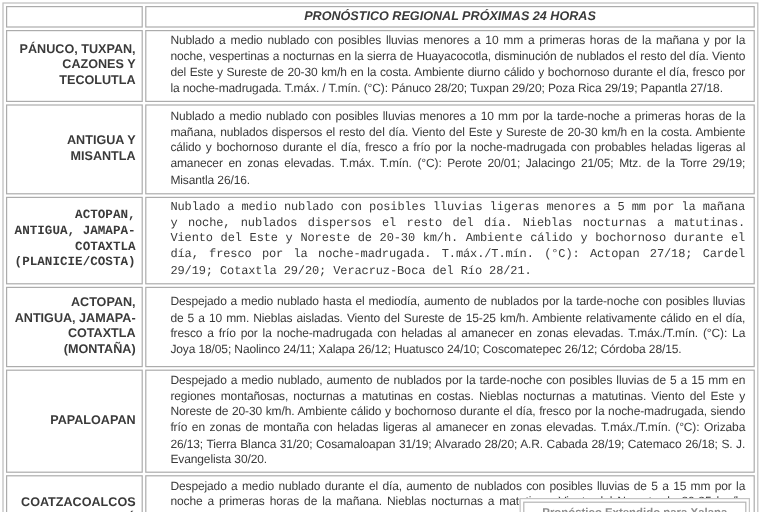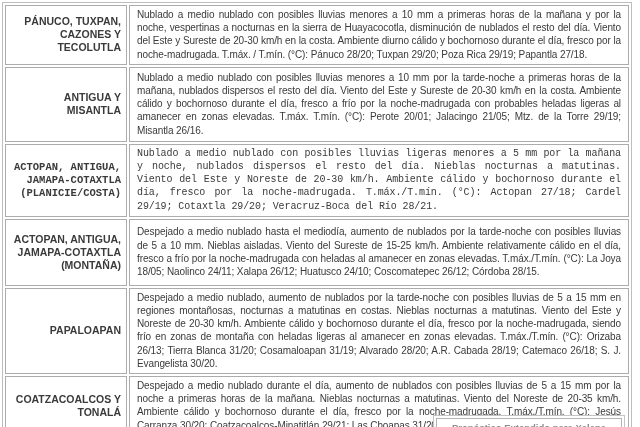--- a/index.html
+++ b/index.html
@@ -48,21 +48,21 @@
     font-weight: bold;
     font-size: 10.5px;
     line-height: 13px;
     padding: 2px 5px;
   }
   td.forecast-cell {
     text-align: justify;
     font-size: 10px;
     line-height: 13.2px;
     letter-spacing: -0.1px;
-    padding: 2px 7px 3px 7px;
+    padding: 2px 7px 3px 20px;
     vertical-align: top;
   }
   tr.r1 td { height: 52px; }
   tr.r2 td { height: 68px; }
   tr.r3 td { height: 55px; font-family: Liberation Mono, monospace; }
   tr.r4 td { height: 60px; }
   tr.r5 td { height: 77px; margin-top: 44px; }
   tr.r6 td { height: 48px; }
 
   .ext-box {
@@ -85,20 +85,24 @@
     color: #8c8c8c;
     padding-top: 3px;
     box-sizing: border-box;
   }
 </style>
 </head>
 <body>
 
 <table class="bulletin">
   <tbody>
+    <tr class="hdr">
+      <td class="corner-cell"></td>
+      <td class="title-cell">PRONÓSTICO REGIONAL PRÓXIMAS 24 HORAS</td>
+    </tr>
     <tr class="r1">
       <td class="region-cell">PÁNUCO, TUXPAN, CAZONES Y TECOLUTLA</td>
       <td class="forecast-cell">Nublado a medio nublado con posibles lluvias menores a 10 mm a primeras horas de la mañana y por la noche, vespertinas a nocturnas en la sierra de Huayacocotla, disminución de nublados el resto del día. Viento del Este y Sureste de 20-30 km/h en la costa. Ambiente diurno cálido y bochornoso durante el día, fresco por la noche-madrugada. T.máx. / T.mín. (°C): Pánuco 28/20; Tuxpan 29/20; Poza Rica 29/19; Papantla 27/18.</td>
     </tr>
     <tr class="r2">
       <td class="region-cell">ANTIGUA Y MISANTLA</td>
       <td class="forecast-cell">Nublado a medio nublado con posibles lluvias menores a 10 mm por la tarde-noche a primeras horas de la mañana, nublados dispersos el resto del día. Viento del Este y Sureste de 20-30 km/h en la costa. Ambiente cálido y bochornoso durante el día, fresco a frío por la noche-madrugada con probables heladas ligeras al amanecer en zonas elevadas. T.máx. T.mín. (°C): Perote 20/01; Jalacingo 21/05; Mtz. de la Torre 29/19; Misantla 26/16.</td>
     </tr>
     <tr class="r3">
       <td class="region-cell">ACTOPAN, ANTIGUA, JAMAPA-COTAXTLA (PLANICIE/COSTA)</td>

